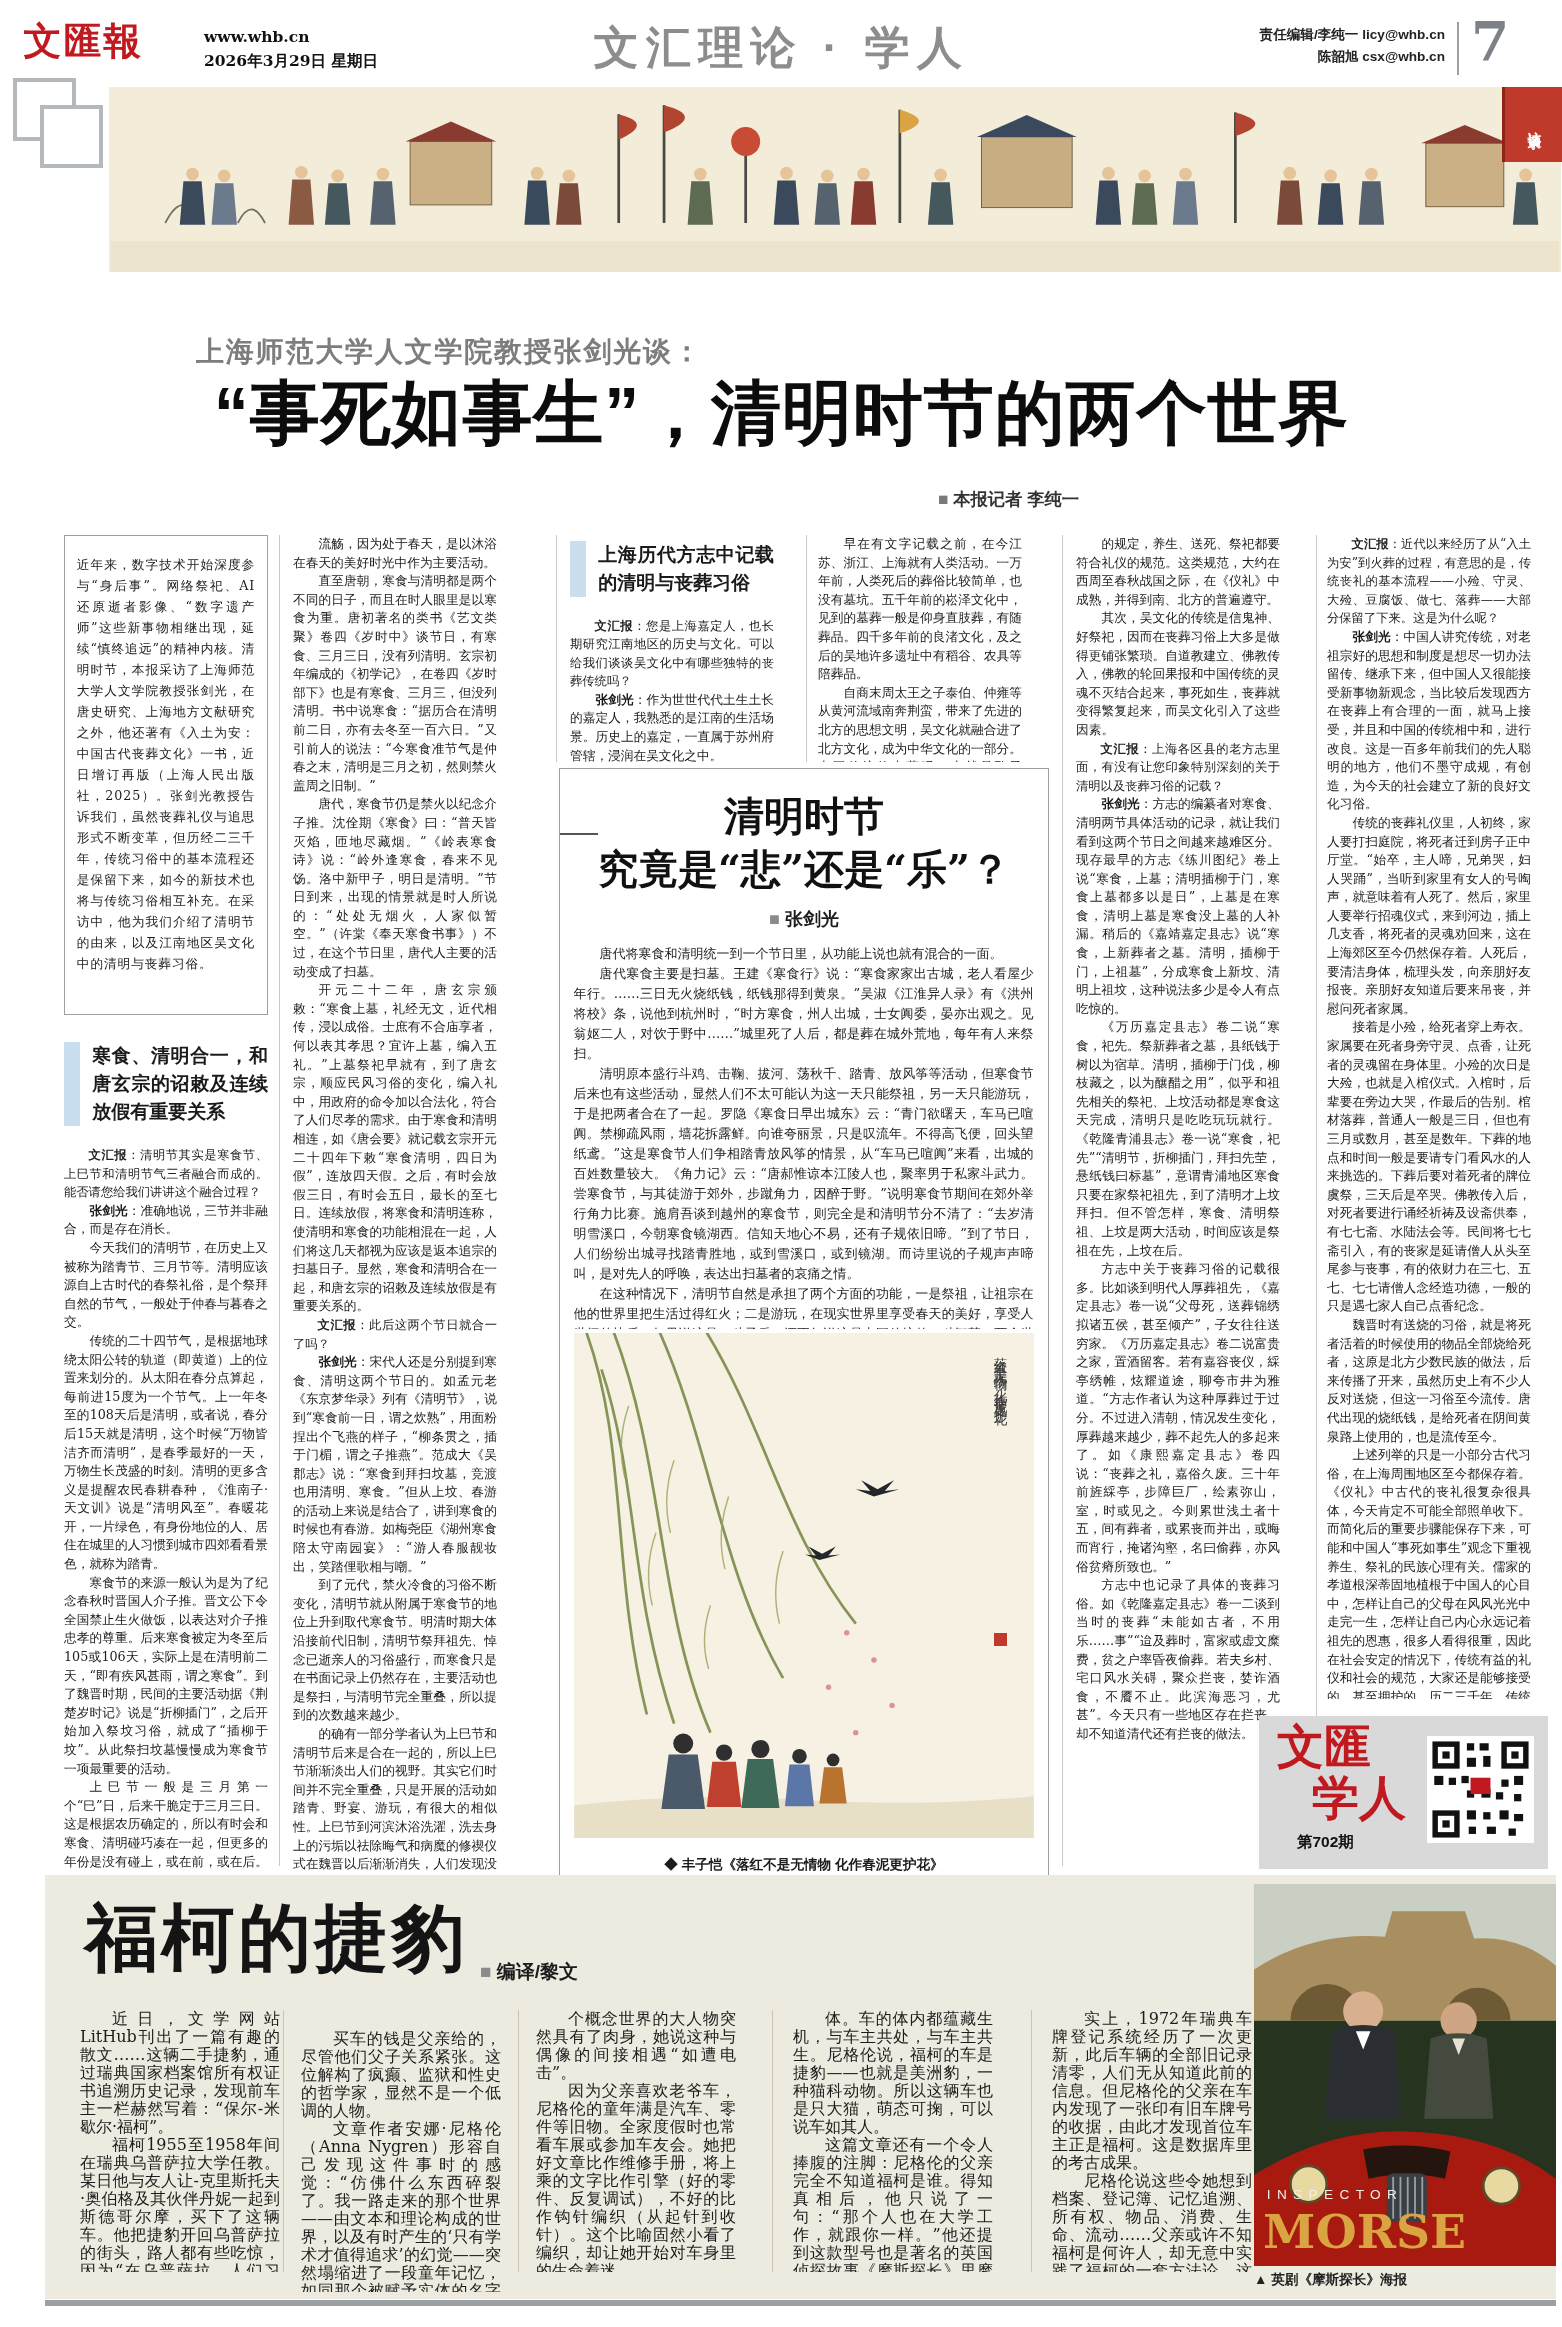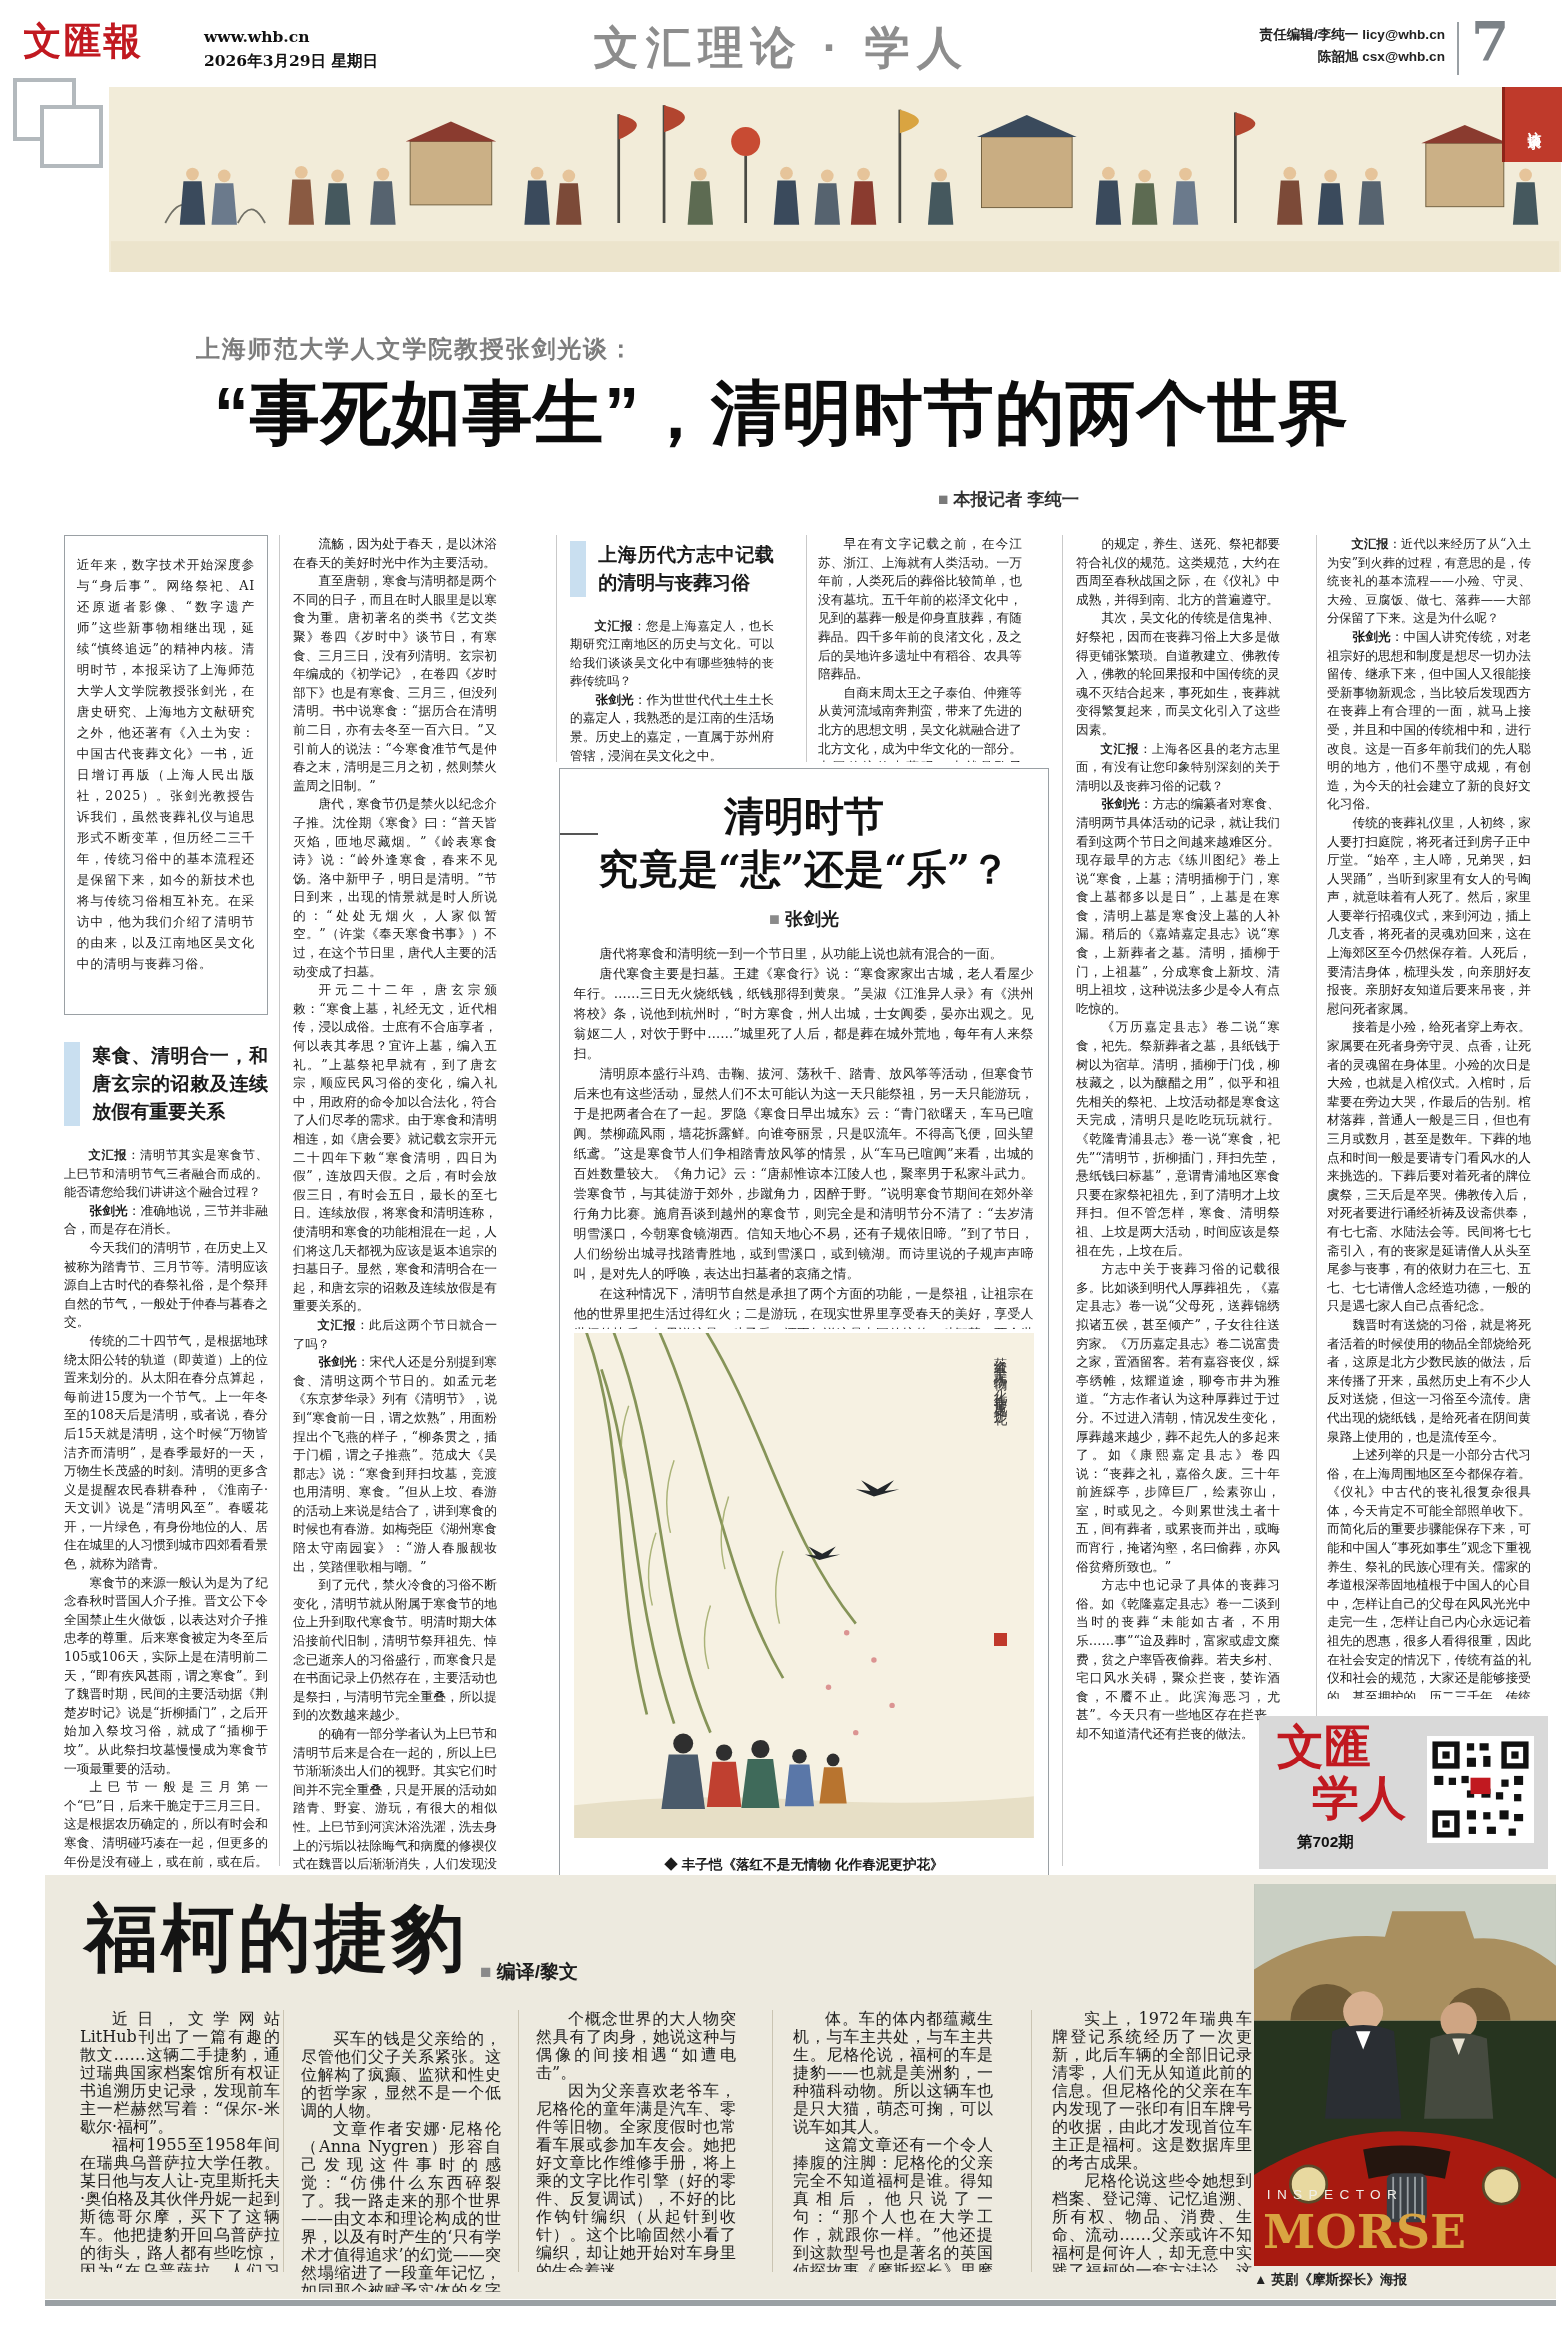--- a/index.html
+++ b/index.html
@@ -17,21 +17,21 @@
   .pg-divider{left:1457px;top:22px;width:1.8px;height:53px;background:#9aa0a4;}
   .page-num{left:1471px;top:9px;font-family:"DejaVu Serif",serif;font-size:55px;color:#7c8287;font-weight:bold;}
   .corner-sq{border:4.5px solid #b3b9bd;background:transparent;}
   .top-rule{left:171px;top:91px;width:1390px;height:2.7px;background:#b3b9bd;}
   
   .banner{left:109px;top:87px;width:1452px;height:185px;overflow:hidden;background:#f2ecd9;}
   .banner-tab{left:1502px;top:87px;width:58px;height:75px;background:#bf3a2b;color:#fff;
       writing-mode:vertical-rl;font-size:13.6px;letter-spacing:2.7px;display:flex;align-items:center;
       justify-content:center;font-weight:bold;border-left:3.6px solid #8e2318;}
   
-  .kicker{left:196px;top:333px;font-size:24px;font-weight:bold;color:#7d7d7d;letter-spacing:1.8px;}
+  .kicker{left:196px;top:333px;font-size:28px;font-weight:bold;color:#7d7d7d;letter-spacing:1.8px;}
   .main-title{left:0;top:367px;width:1563px;text-align:center;font-size:70px;font-weight:900;
               color:#0c0c0c;letter-spacing:0.9px;}
   .main-byline{left:938px;top:487px;font-size:17.3px;font-weight:bold;color:#333;}
   .main-byline .sq{color:#7a7a7a;}
   
   .col{top:535px;width:204px;height:1336px;overflow:hidden;font-family:"DejaVu Serif",serif;
        font-size:12.7px;line-height:18.6px;text-align:justify;color:#1b1b1b;}
   .vrule{width:0.9px;background:#c9c9c9;}
   .block{margin:0;text-indent:2em;}
   .block .lbl{font-family:"Liberation Sans",sans-serif;font-weight:bold;}

